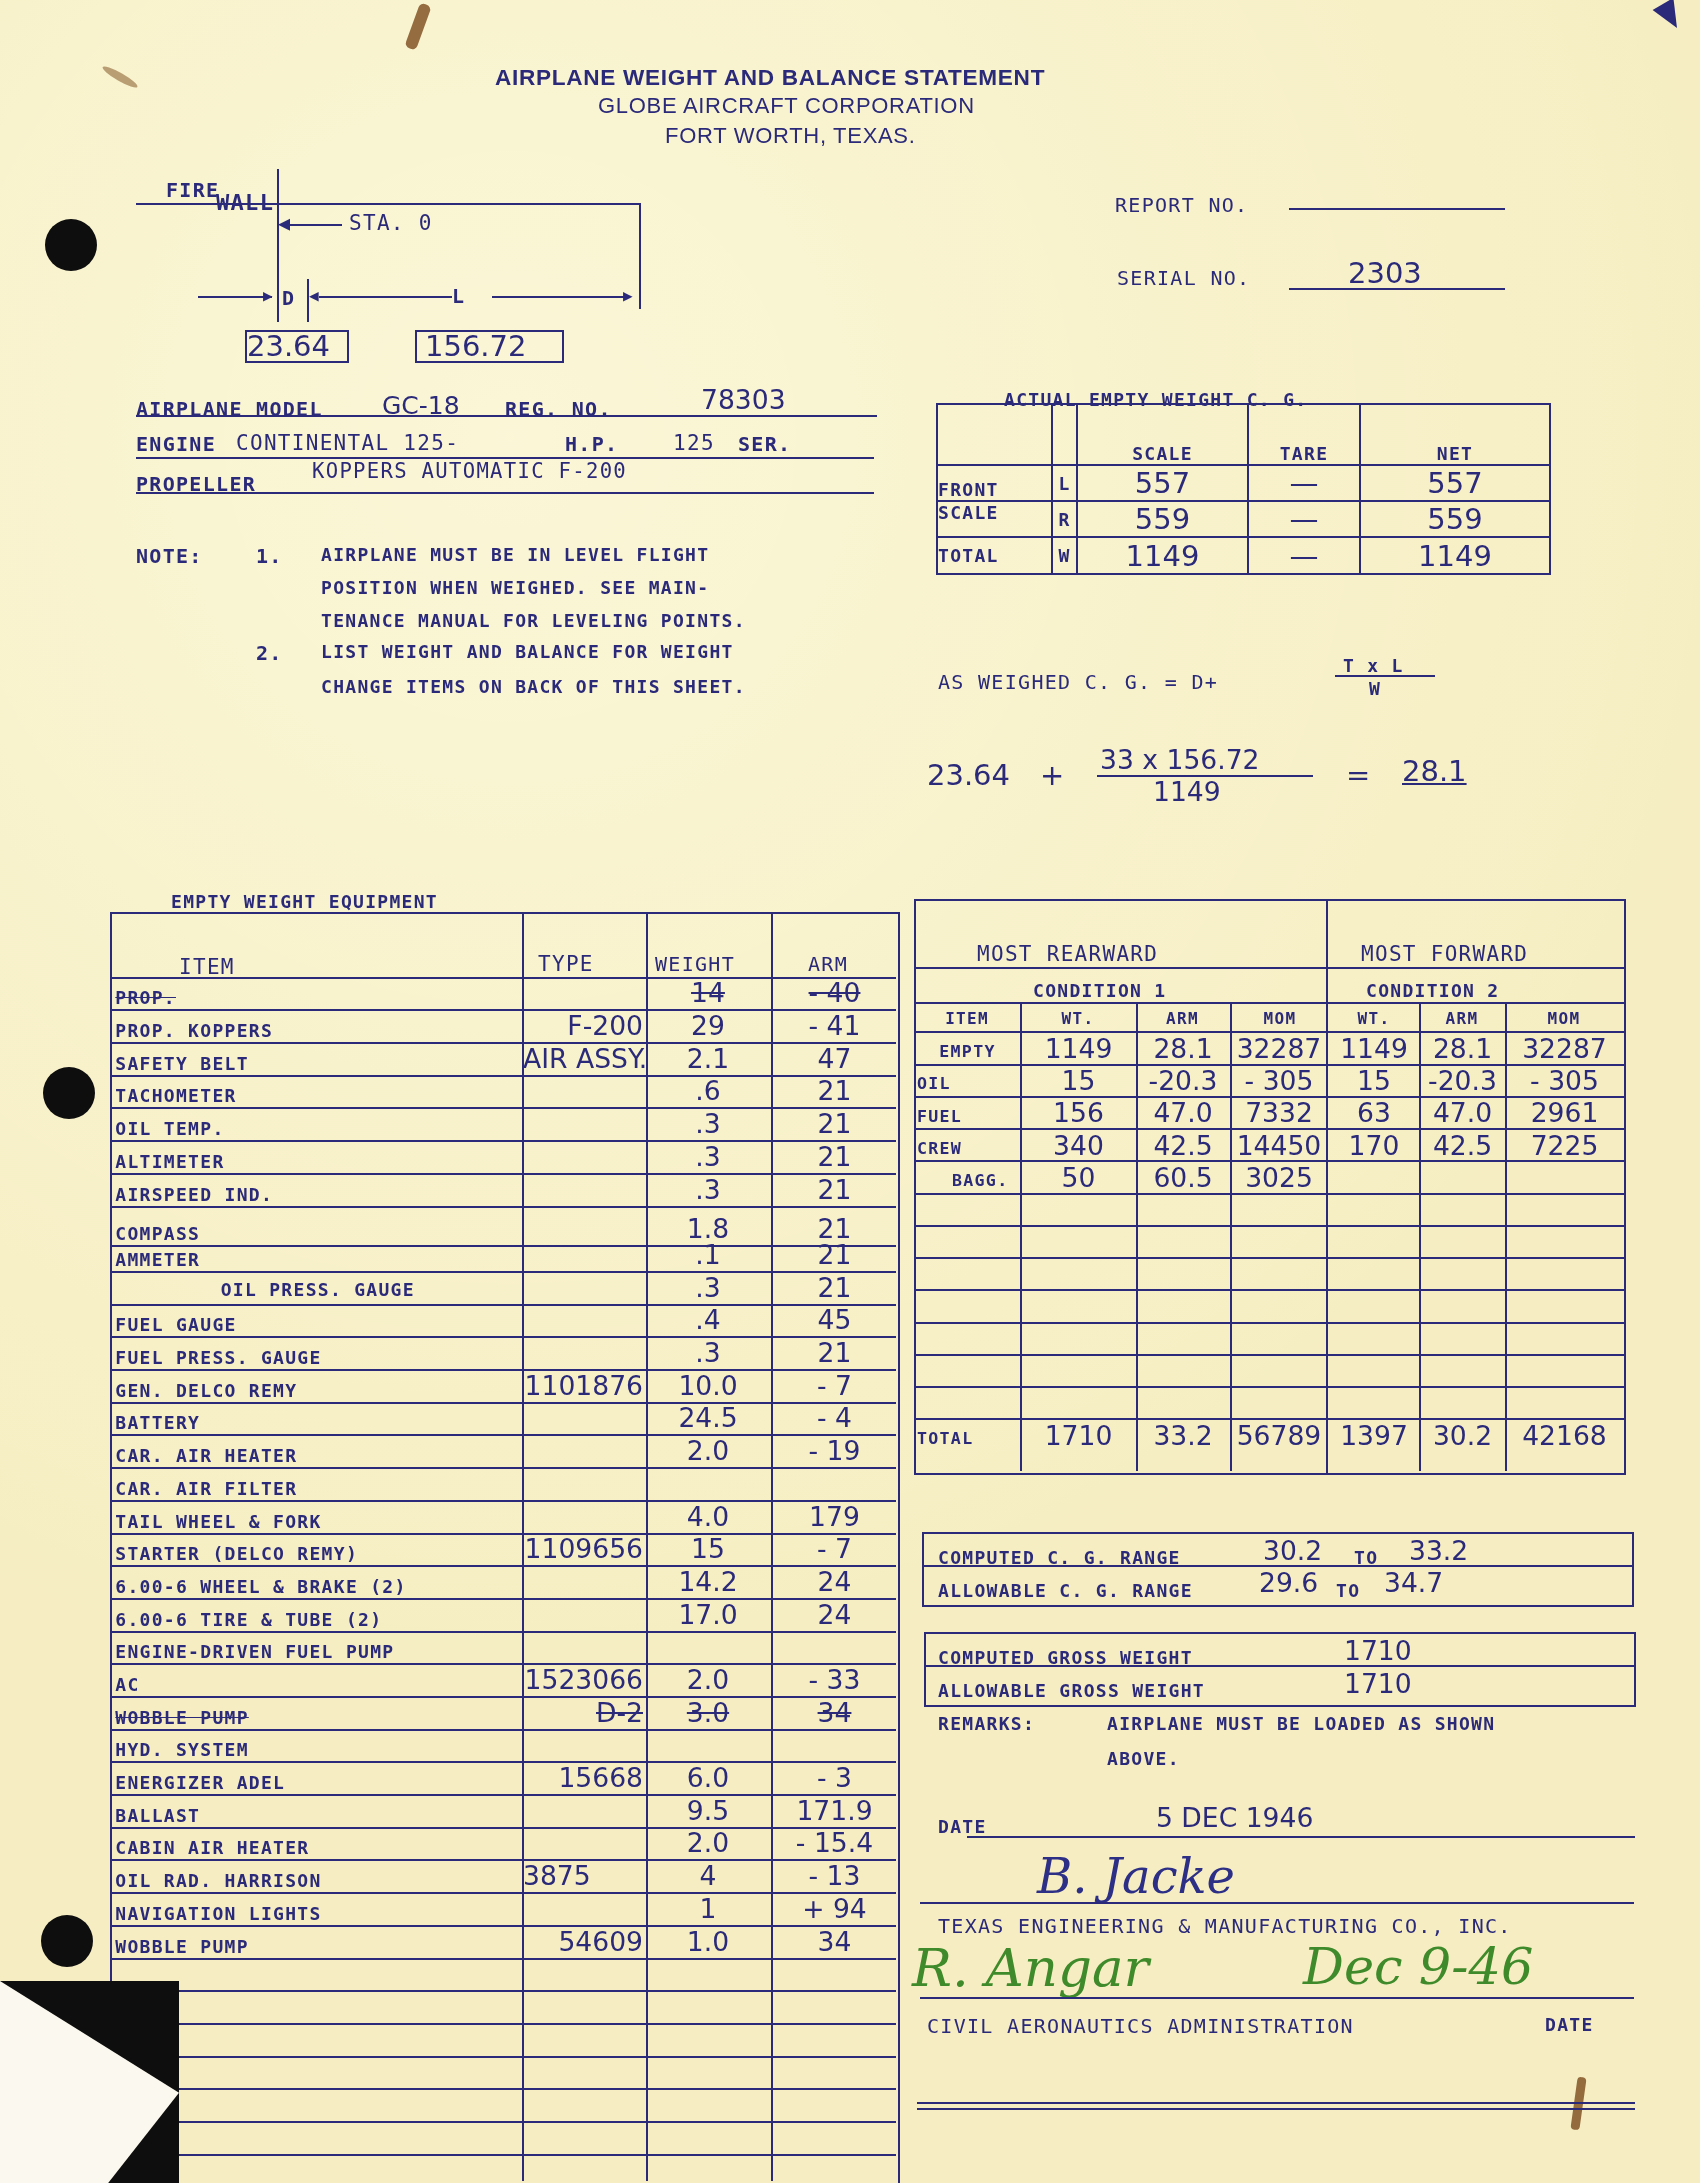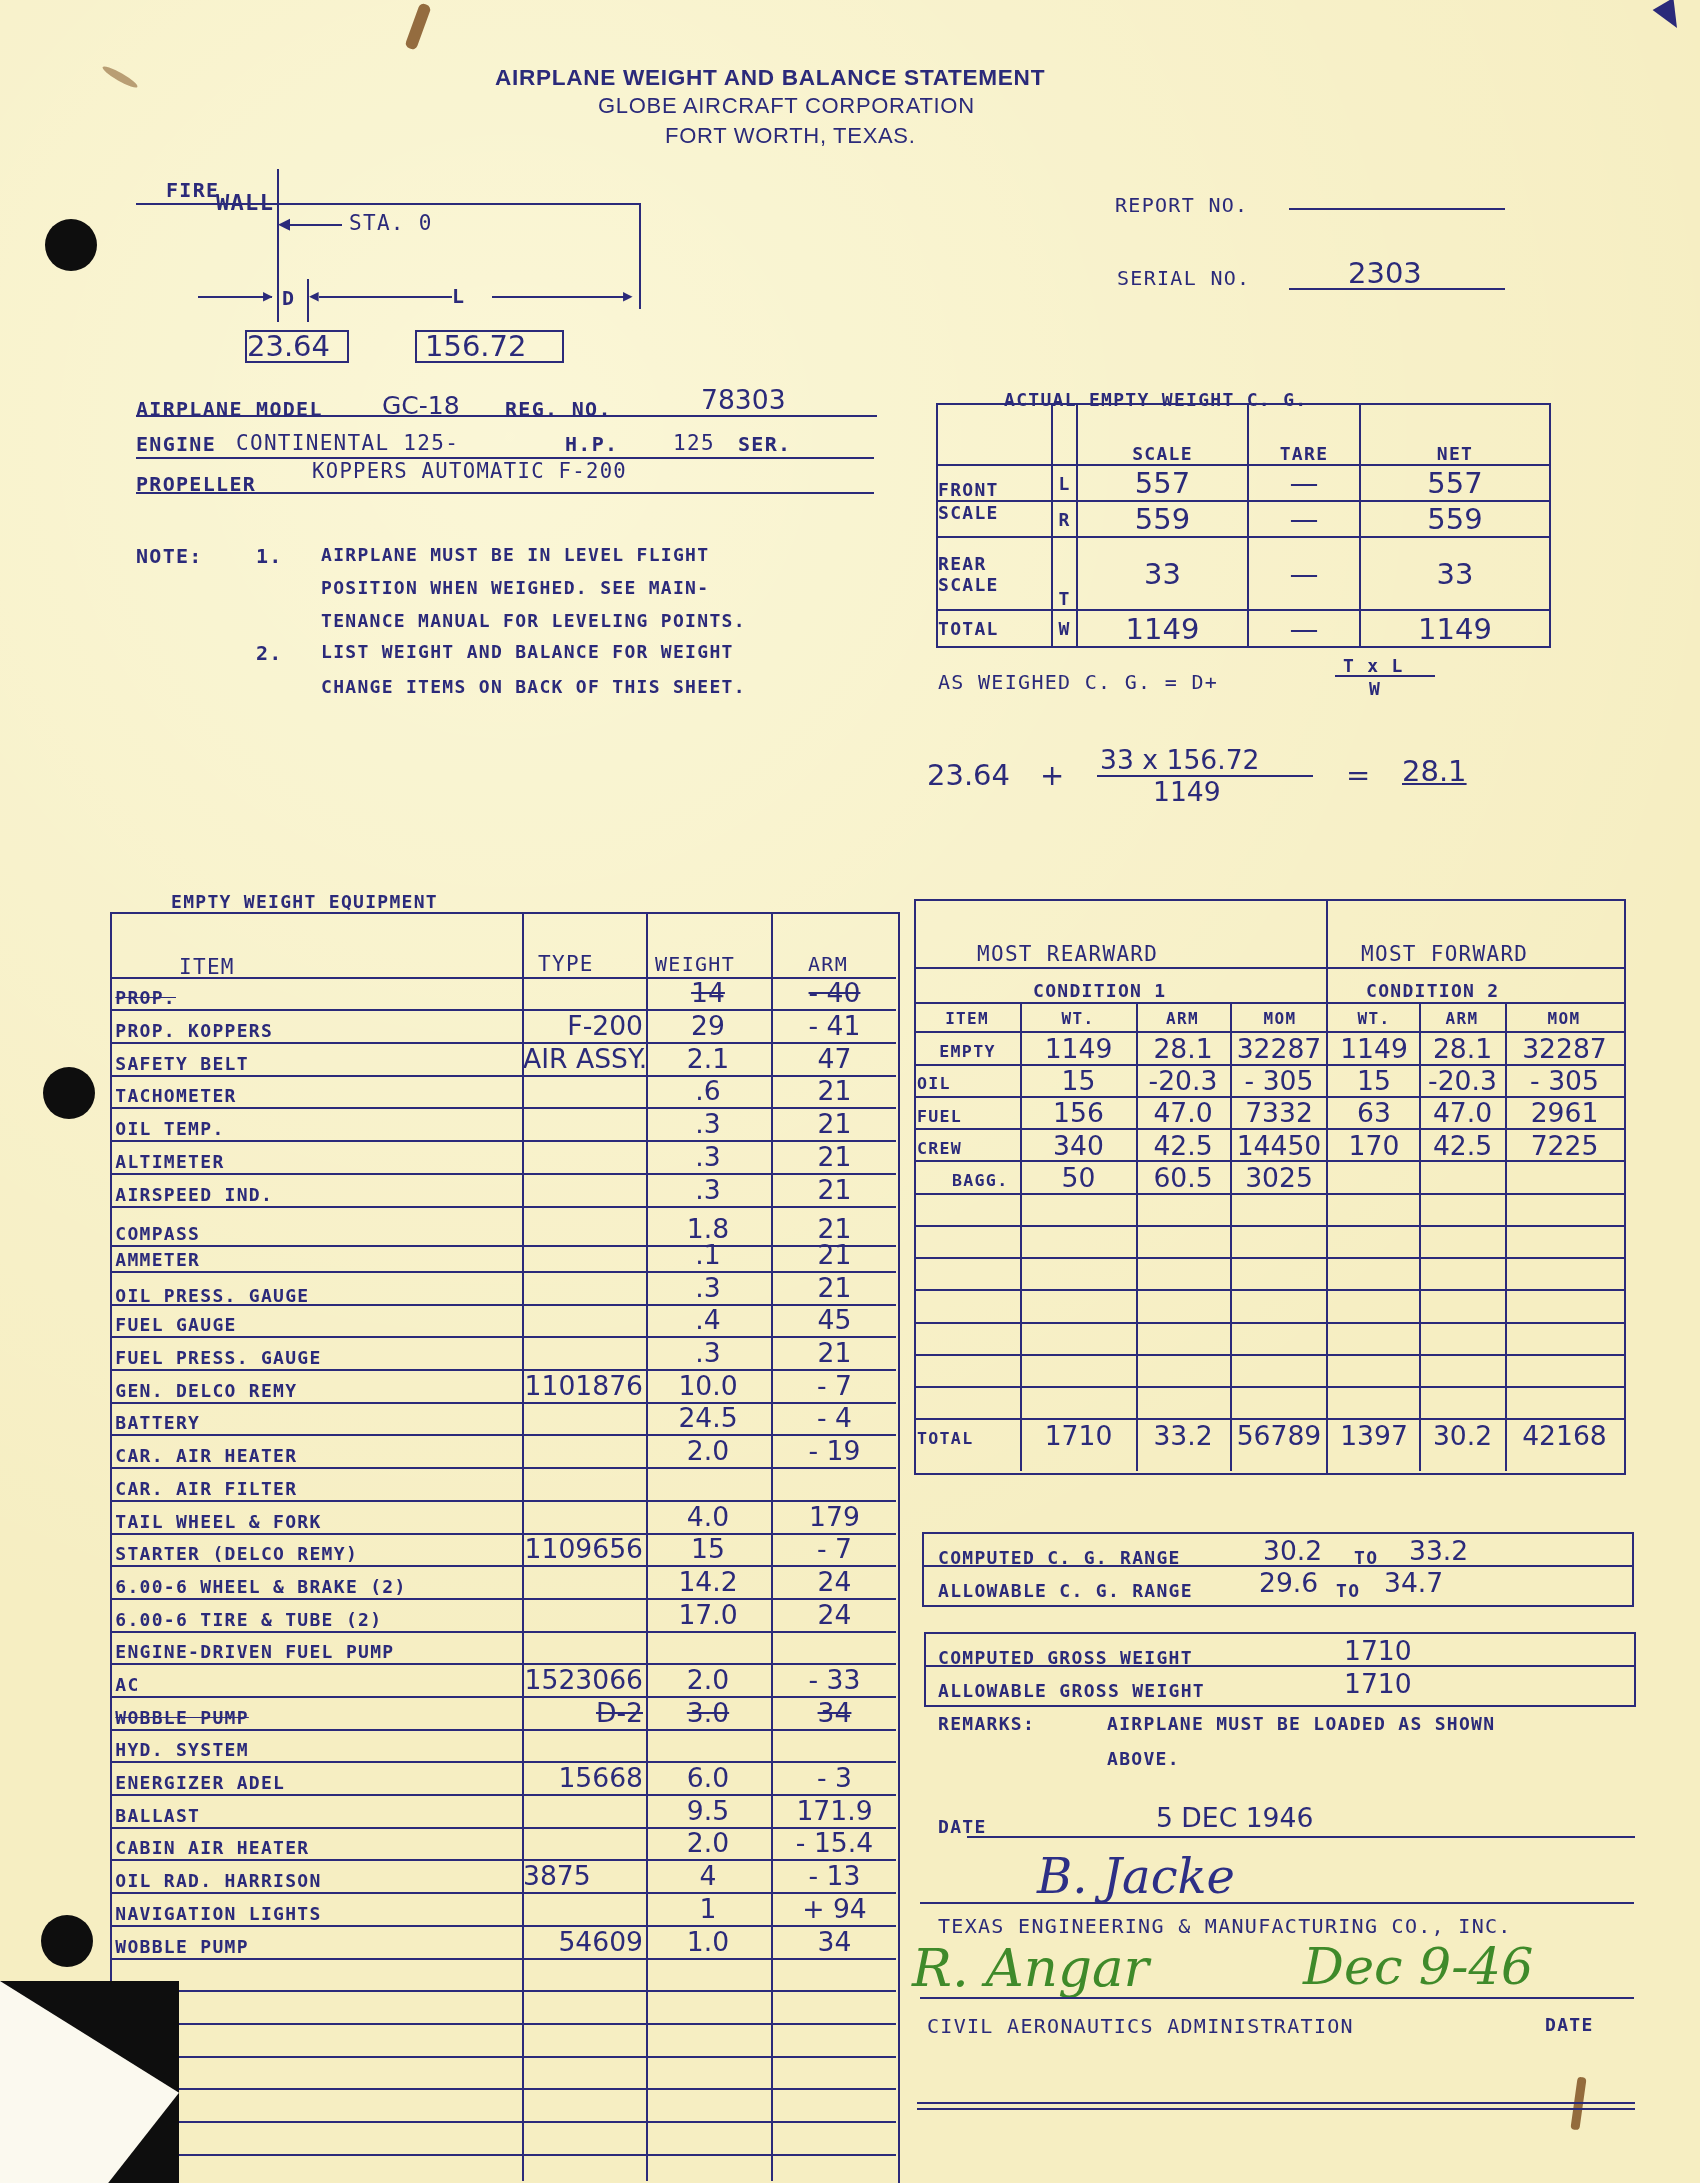--- a/index.html
+++ b/index.html
@@ -140,27 +140,20 @@
         <td class="hnum" style="text-align:center;">—</td>
         <td class="hnum" style="text-align:center;">557</td>
       </tr>
       <tr style="height:33px;">
         <td class="typed-sm" style="vertical-align:top;">SCALE</td>
         <td class="typed-sm" style="text-align:center;">R</td>
         <td class="hnum" style="text-align:center;">559</td>
         <td class="hnum" style="text-align:center;">—</td>
         <td class="hnum" style="text-align:center;">559</td>
       </tr>
-      <tr style="height:73px;">
-        <td class="typed-sm" style="white-space:normal;width:80px;">REAR SCALE</td>
-        <td class="typed-sm" style="text-align:center;vertical-align:bottom;">T</td>
-        <td class="hnum" style="text-align:center;">33</td>
-        <td class="hnum" style="text-align:center;">—</td>
-        <td class="hnum" style="text-align:center;">33</td>
-      </tr>
       <tr style="height:37px;">
         <td class="typed-sm">TOTAL</td>
         <td class="typed-sm" style="text-align:center;">W</td>
         <td class="hnum" style="text-align:center;">1149</td>
         <td class="hnum" style="text-align:center;">—</td>
         <td class="hnum" style="text-align:center;">1149</td>
       </tr>
     </tbody>
       </table>
 
@@ -248,21 +241,21 @@
           <div class="hline" style="left: 0px; top: 31px; width: 786px;"></div>
         </div>
         <div style="position: absolute; left: 110px; top: 1240px; width: 786px; height: 33px;">
           <div class="tx typed-sm" style="left: 5.3px; width: 405px; bottom: 2.7px; text-align: left;">AMMETER</div>
           <div class="tx hnum-sm" style="left: 413px; width: 120px; bottom: 2.7px; text-align: right;"></div>
           <div class="tx hnum-sm" style="left: 538px; width: 120px; bottom: 2.7px; text-align: center;">.1</div>
           <div class="tx hnum-sm" style="left: 663px; width: 123px; bottom: 2.7px; text-align: center;">21</div>
           <div class="hline" style="left: 0px; top: 31px; width: 786px;"></div>
         </div>
         <div style="position: absolute; left: 110px; top: 1273px; width: 786px; height: 33px;">
-          <div class="tx typed-sm" style="left: 5.3px; width: 405px; bottom: 0; text-align: left;">OIL PRESS. GAUGE</div>
+          <div class="tx typed-sm" style="left: 5.3px; width: 405px; bottom: 6px; text-align: center;">OIL PRESS. GAUGE</div>
           <div class="tx hnum-sm" style="left: 413px; width: 120px; bottom: 2.7px; text-align: right;"></div>
           <div class="tx hnum-sm" style="left: 538px; width: 120px; bottom: 2.7px; text-align: center;">.3</div>
           <div class="tx hnum-sm" style="left: 663px; width: 123px; bottom: 2.7px; text-align: center;">21</div>
           <div class="hline" style="left: 0px; top: 31px; width: 786px;"></div>
         </div>
         <div style="position: absolute; left: 110px; top: 1305px; width: 786px; height: 33px;">
           <div class="tx typed-sm" style="left: 5.3px; width: 405px; bottom: 2.7px; text-align: left;">FUEL GAUGE</div>
           <div class="tx hnum-sm" style="left: 413px; width: 120px; bottom: 2.7px; text-align: right;"></div>
           <div class="tx hnum-sm" style="left: 538px; width: 120px; bottom: 2.7px; text-align: center;">.4</div>
           <div class="tx hnum-sm" style="left: 663px; width: 123px; bottom: 2.7px; text-align: center;">45</div>

